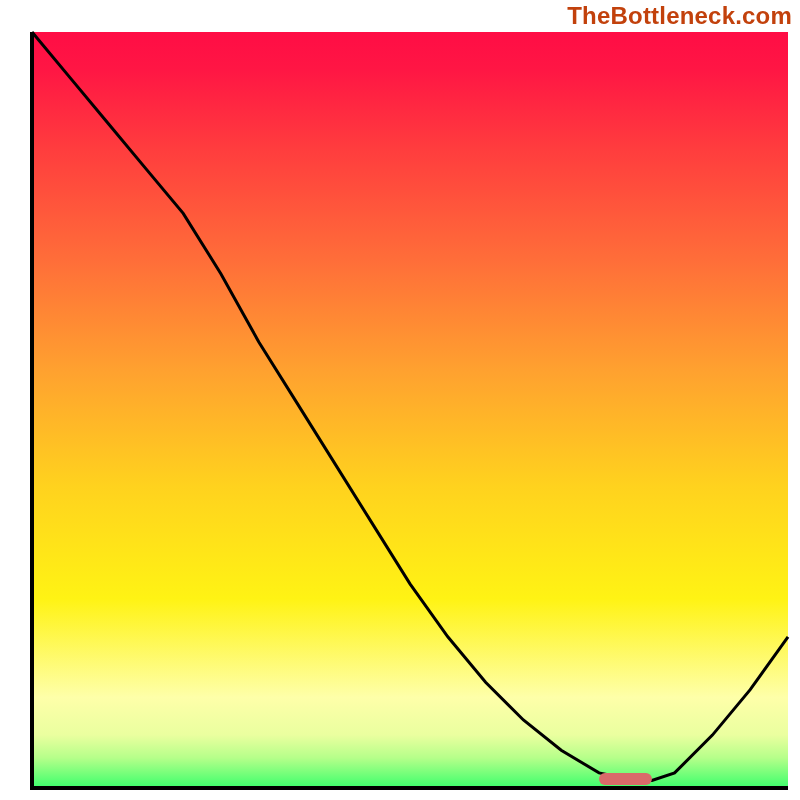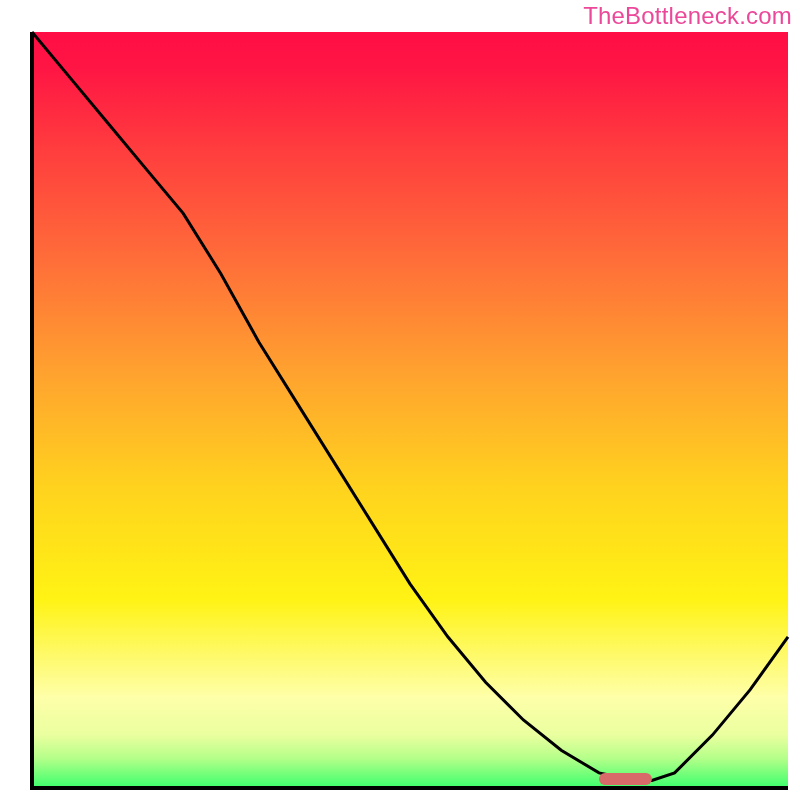--- a/index.html
+++ b/index.html
@@ -13,22 +13,22 @@
   .wrap {
     position: relative;
     width: 800px;
     height: 800px;
   }
   .watermark {
     position: absolute;
     top: 2px;
     right: 8px;
     font-size: 24px;
-    font-weight: normal;
-    color: #ec4899;
+    font-weight: bold;
+    color: #c2410c;
     letter-spacing: 0.2px;
     z-index: 10;
   }
   svg.chart {
     position: absolute;
     inset: 0;
     width: 800px;
     height: 800px;
   }
 </style>

